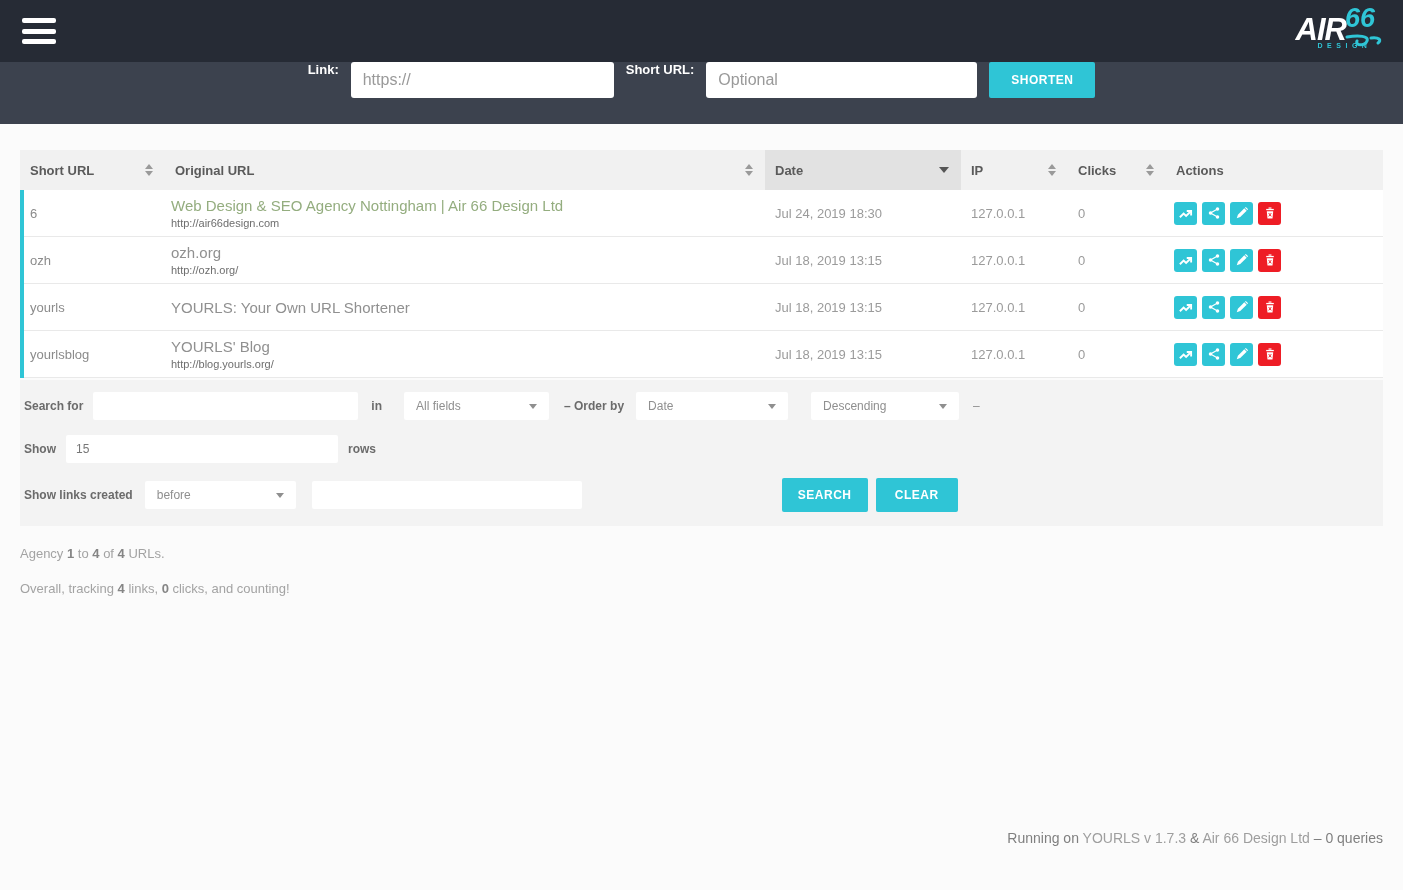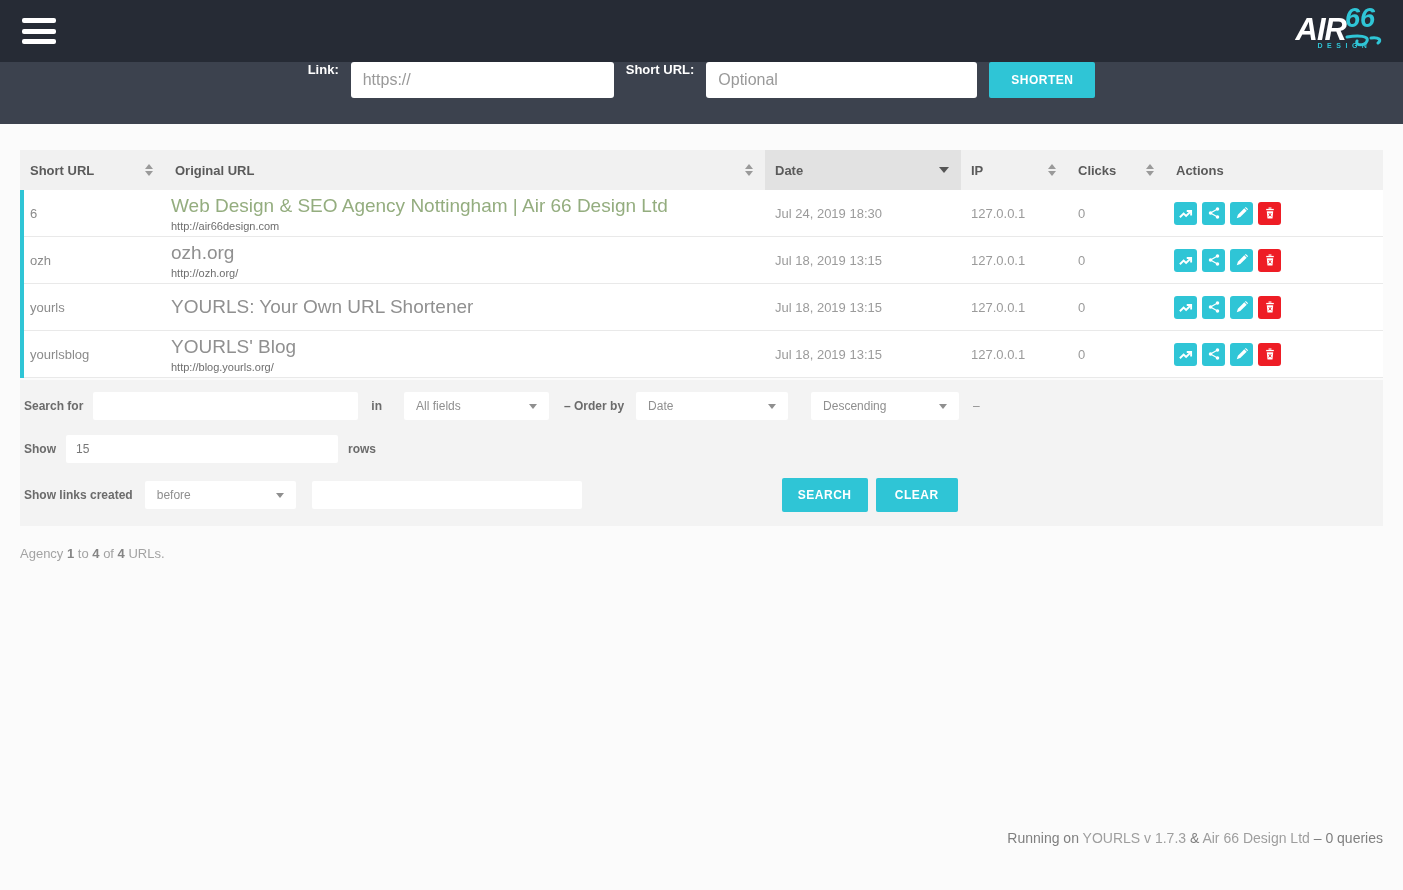--- a/index.html
+++ b/index.html
@@ -65,21 +65,21 @@
   .tri-down-dark { width: 0; height: 0; border-left: 5px solid transparent; border-right: 5px solid transparent; border-top: 6px solid #555; }
 
   .tbody { border-left: 4px solid #2fc5d6; }
   .trow {
     grid-template-columns: 141px 600px 196px 107px 98px 1fr;
     background: #fff; border-bottom: 1px solid #e9e9e9; height: 47px; align-items: center;
   }
   .td { font-size: 13px; color: #9b9b9b; padding-left: 10px; }
   .td-keyword { padding-left: 6px; color: #8b8b8b; }
   .td-url { padding-left: 6px; display: flex; flex-direction: column; gap: 3px; }
-  .link-title { font-size: 19px; color: #909090; text-decoration: none; cursor: pointer; }
+  .link-title { font-size: 15px; color: #909090; text-decoration: none; cursor: pointer; }
   .link-title.green { color: #94ad7f; }
   .link-href { font-size: 11px; color: #6e6e6e; text-decoration: none; cursor: pointer; }
   .td-actions { display: flex; gap: 5px; padding-left: 8px; }
   .action-btn {
     width: 23px; height: 23px; border: none; border-radius: 3px; background: #2fc5d6;
     display: flex; align-items: center; justify-content: center; cursor: pointer; padding: 0;
   }
   .action-btn.delete { background: #ee1d25; }
 
   
@@ -382,15 +382,16 @@
       <span class="tri-down"></span>
     </div>
     <input class="finput" style="width: 270px; margin-left: 16px;" type="text" value="">
     <button class="btn search-btn" style="margin-left:200px">SEARCH</button>
     <button class="btn clear-btn" style="margin-left:8px">CLEAR</button>
   </div>
 </div>
 
 <div class="stats">
   <div class="line"><span>Agency </span><b>1</b><span> to </span><b>4</b><span> of </span><b>4</b><span> URLs.</span></div>
+  <div class="line"><span>Overall, tracking </span><b>4</b><span> links, </span><b>0</b><span> clicks, and counting!</span></div>
 </div>
 
 <div class="footer"><span>Running on </span><a>YOURLS v 1.7.3</a><span> &amp; </span><a>Air 66 Design Ltd</a><span> – 0 queries</span></div>
 
 </body></html>

